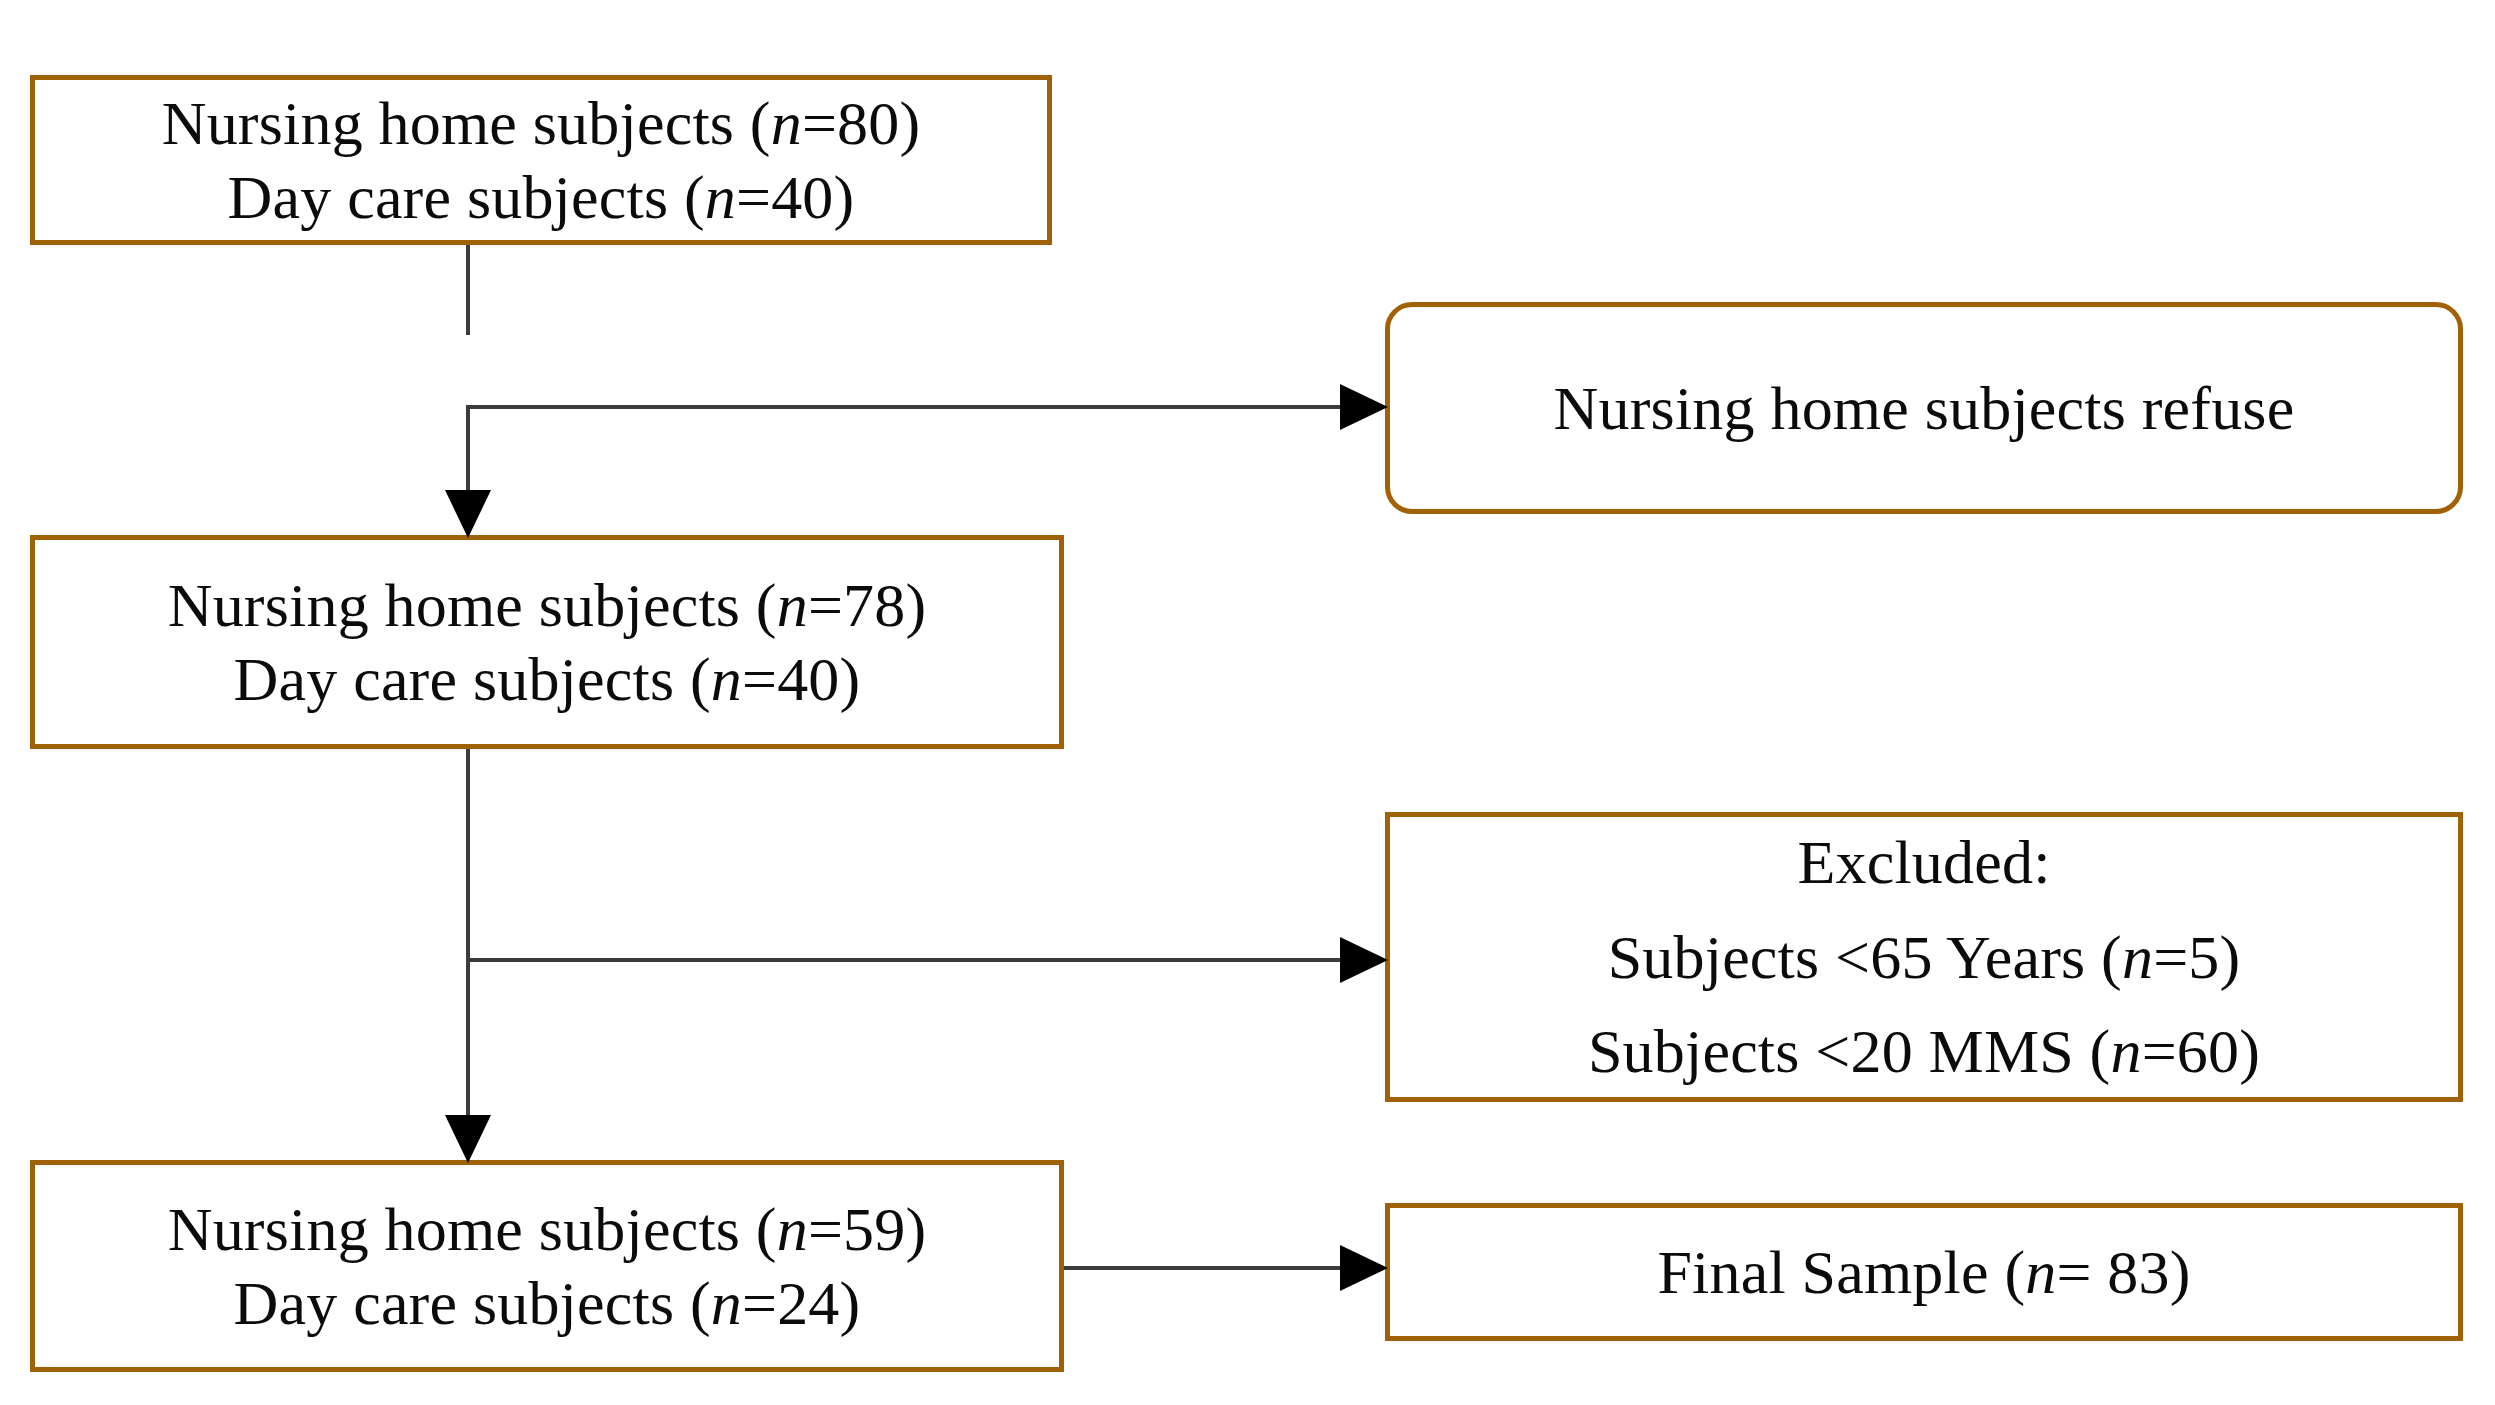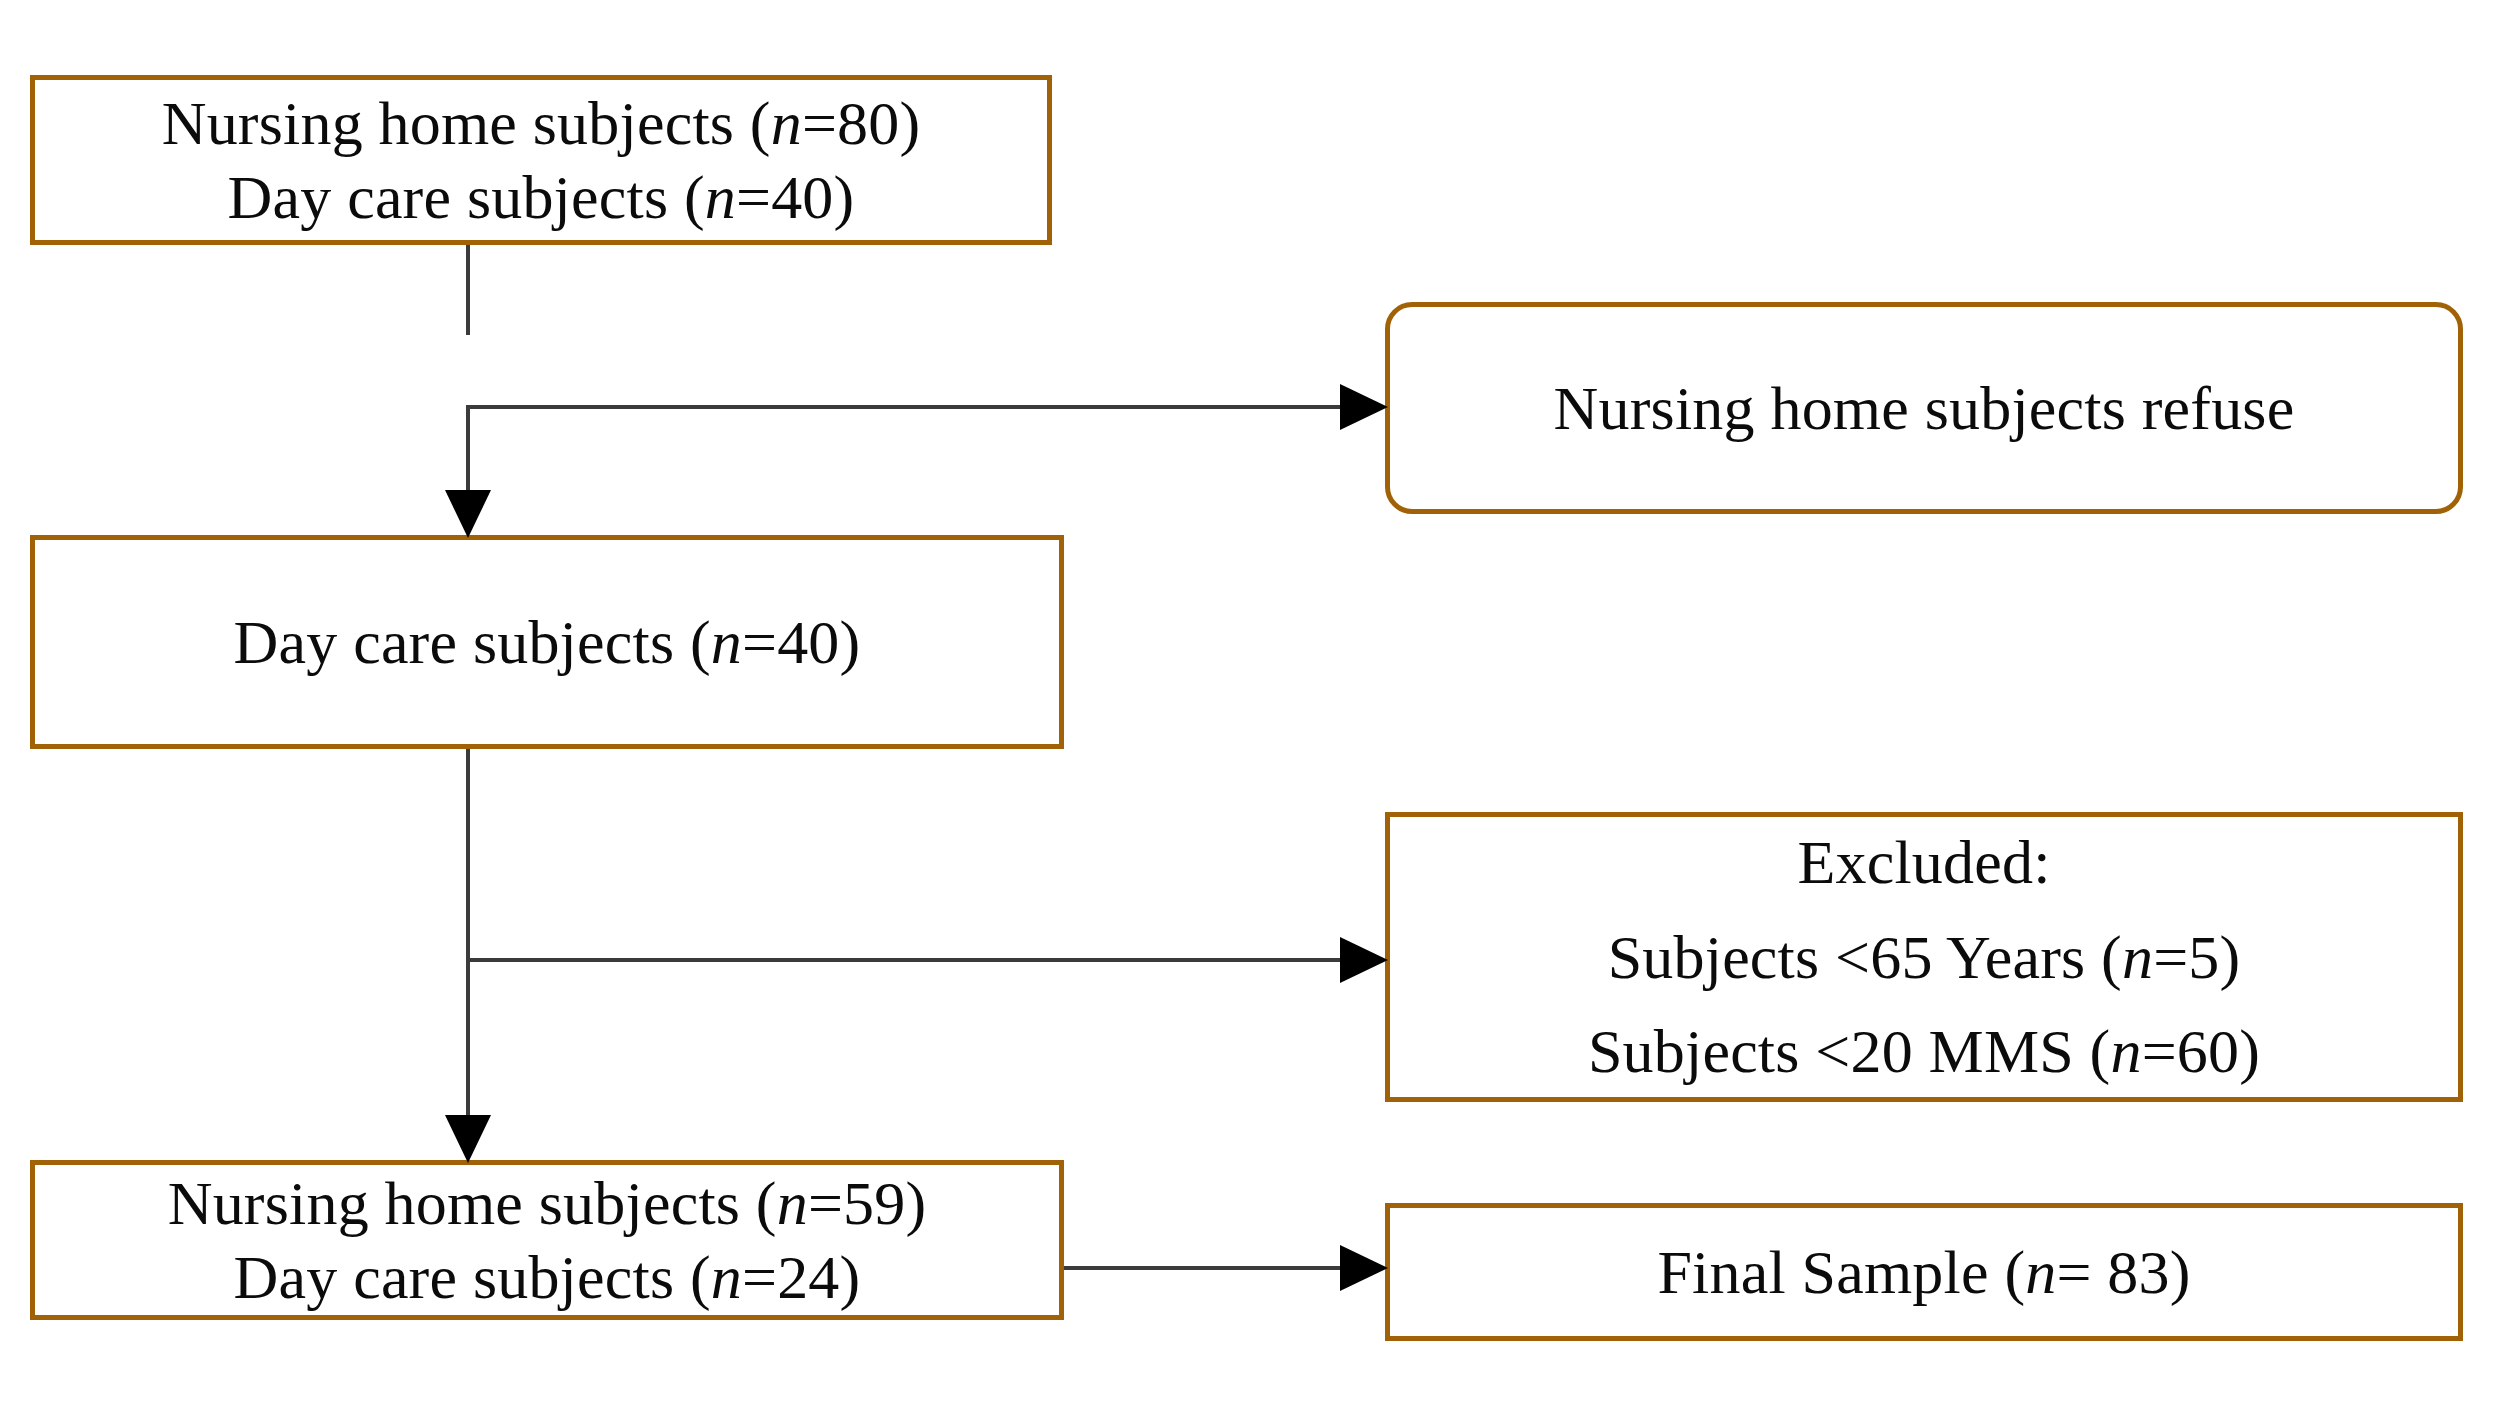--- a/index.html
+++ b/index.html
@@ -34,21 +34,21 @@
     font-size: 62px;
     line-height: 1.20;
     letter-spacing: 0.2px;
   }
   .n-italic {
     font-style: italic;
   }
   
   #box-enrolled     { left: 30px;   top: 75px;   width: 1022px; height: 170px; }
   #box-eligible     { left: 30px;   top: 535px;  width: 1034px; height: 214px; }
-  #box-included     { left: 30px;   top: 1160px; width: 1034px; height: 160px; }
+  #box-included     { left: 30px;   top: 1160px; width: 1034px; height: 212px; }
   #box-refused      { left: 1385px; top: 302px;  width: 1078px; height: 212px; border-radius: 27px; }
   #box-excluded     { left: 1385px; top: 812px;  width: 1078px; height: 290px; gap: 20px; }
   #box-final-sample { left: 1385px; top: 1203px; width: 1078px; height: 138px; }
 
   
   .conn {
     position: absolute;
     background: #3b3b3b;
   }
   .v-line { width: 4px; }
@@ -93,20 +93,21 @@
   <div class="flow-box" id="box-enrolled">
     <span class="box-line"><span>Nursing home subjects (</span><span class="n-italic">n</span><span>=80)</span></span>
     <span class="box-line"><span>Day care subjects (</span><span class="n-italic">n</span><span>=40)</span></span>
   </div>
 
   <div class="flow-box" id="box-refused">
     <span class="box-line">Nursing home subjects refuse</span>
   </div>
 
   <div class="flow-box" id="box-eligible">
+    <span class="box-line"><span>Nursing home subjects (</span><span class="n-italic">n</span><span>=78)</span></span>
     <span class="box-line"><span>Day care subjects (</span><span class="n-italic">n</span><span>=40)</span></span>
   </div>
 
   <div class="flow-box" id="box-excluded">
     <span class="box-line">Excluded:</span>
     <span class="box-line"><span>Subjects &lt;65 Years (</span><span class="n-italic">n</span><span>=5)</span></span>
     <span class="box-line"><span>Subjects &lt;20 MMS (</span><span class="n-italic">n</span><span>=60)</span></span>
   </div>
 
   <div class="flow-box" id="box-included">

